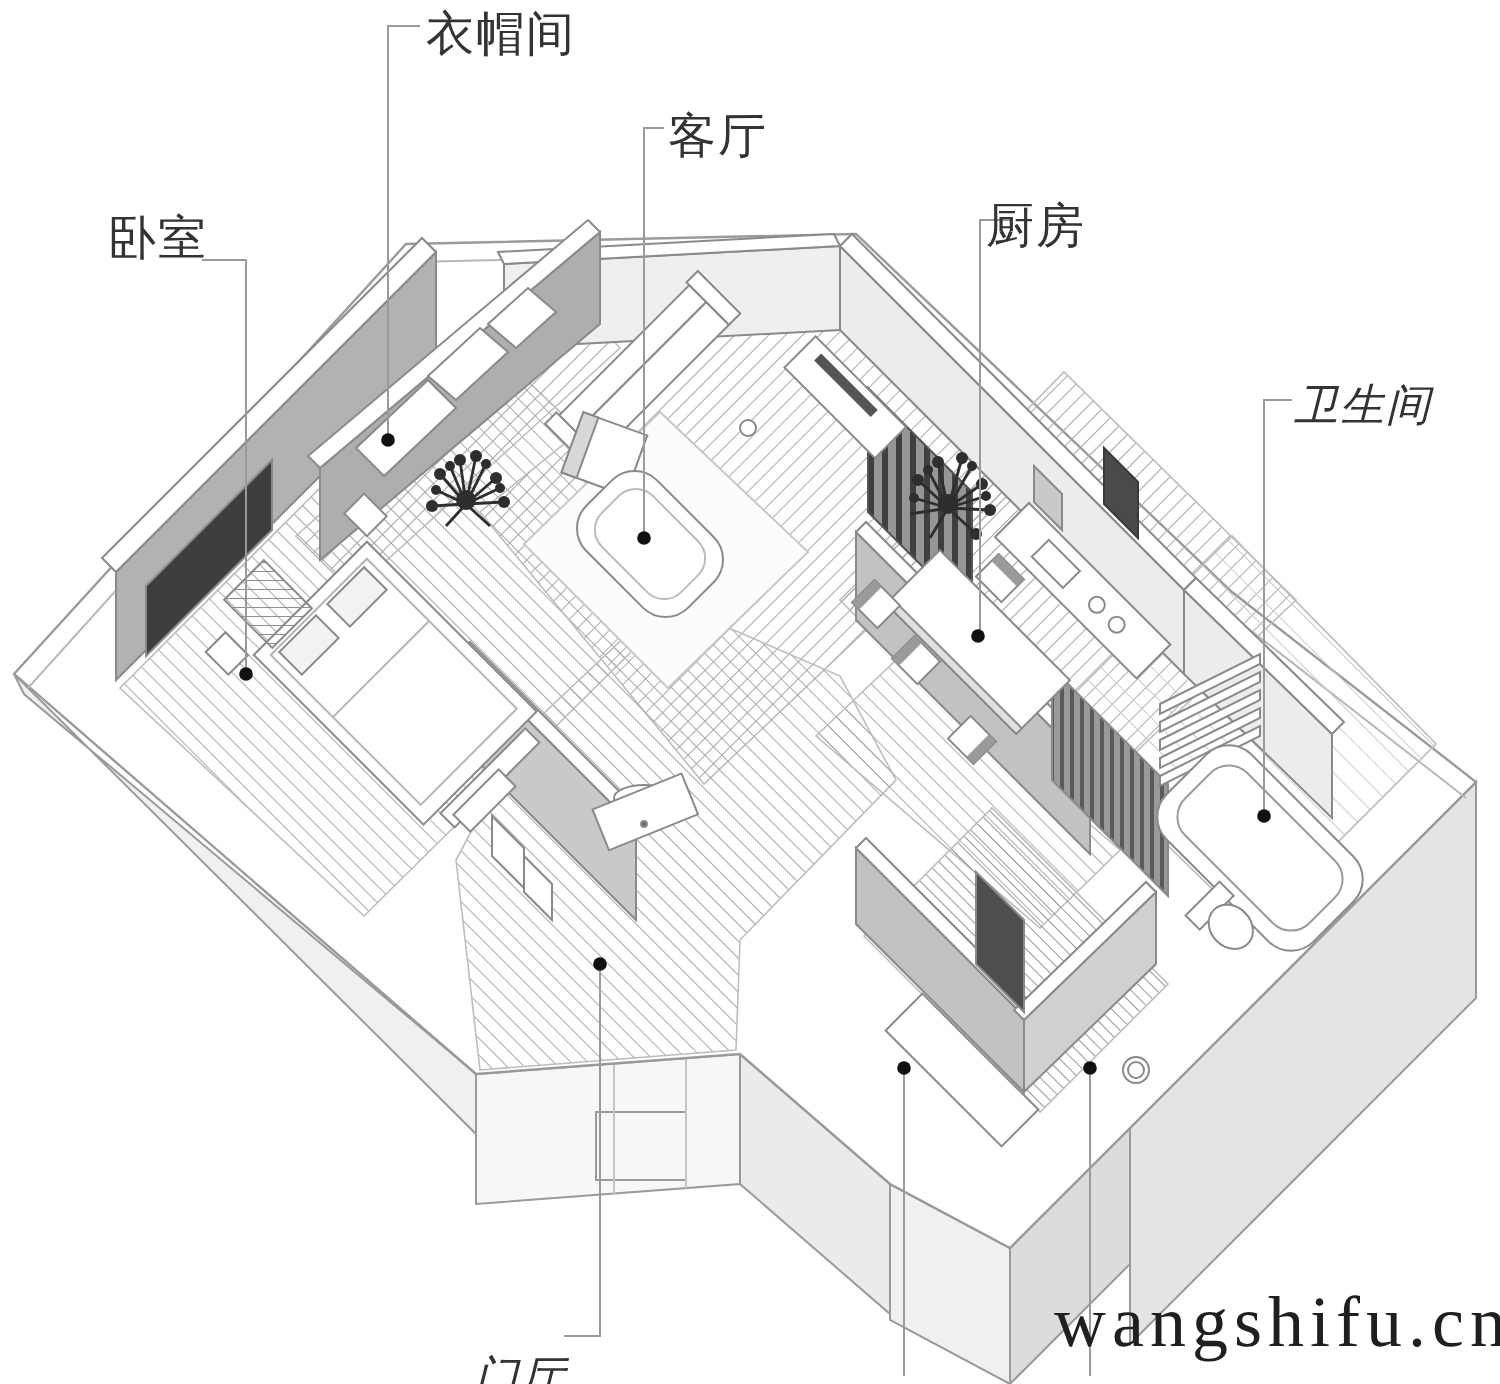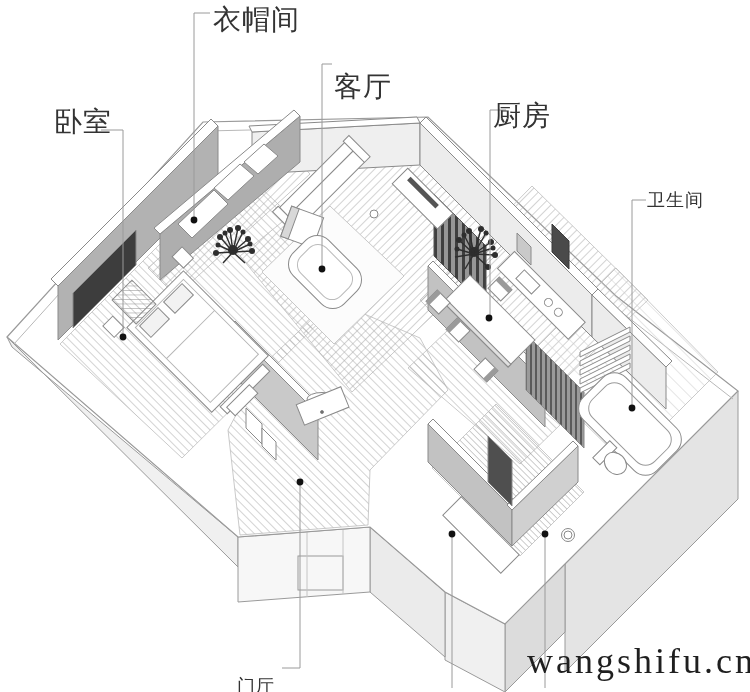--- a/index.html
+++ b/index.html
@@ -1,20 +1,20 @@
 <!DOCTYPE html>
 <html><head>
 <meta charset="utf-8">
 <style>
   html,body{margin:0;padding:0;background:#fff;}
   #stage{position:relative;width:750px;height:692px;background:#fff;overflow:hidden;
          font-family:"Liberation Sans",sans-serif;}
   svg{position:absolute;left:0;top:0;}
-  .lbl{position:absolute;font-size:28px;color:#333;letter-spacing:1px;white-space:nowrap;}
-  .lbl.small{font-size:18px;}
+  .lbl{position:absolute;font-size:24px;color:#333;letter-spacing:1px;white-space:nowrap;}
+  .lbl.small{font-size:22px;font-style:italic;}
   #watermark{position:absolute;left:527px;top:640px;font-family:"Liberation Serif",serif;
              font-size:36px;color:#1f1f1f;letter-spacing:3px;}
 </style>
 </head>
 <body>
 
 <div id="stage">
 <svg width="750" height="692" viewBox="0 0 750 692">
   <defs>
     <pattern id="hA" width="6" height="6" patternUnits="userSpaceOnUse" patternTransform="rotate(45)">
@@ -271,19 +271,19 @@
     <circle cx="489" cy="318" r="3.4"></circle>
     <circle cx="123" cy="337" r="3.4"></circle>
     <circle cx="632" cy="408" r="3.4"></circle>
     <circle cx="300" cy="482" r="3.4"></circle>
     <circle cx="452" cy="534" r="3.4"></circle>
     <circle cx="545" cy="534" r="3.4"></circle>
   </g>
 </svg>
 
 <div class="lbl" style="left:213px;top:1px">衣帽间</div>
-<div class="lbl" style="left:334px;top:68px">客厅</div>
+<div class="lbl" style="left:334px;top:52px">客厅</div>
 <div class="lbl" style="left:493px;top:97px">厨房</div>
 <div class="lbl" style="left:54px;top:103px">卧室</div>
 <div class="lbl small" style="left:647px;top:188px">卫生间</div>
 <div class="lbl small" style="left:237px;top:674px">门厅</div>
 <div id="watermark">wangshifu.cn</div>
 </div>
 
 </body></html>

